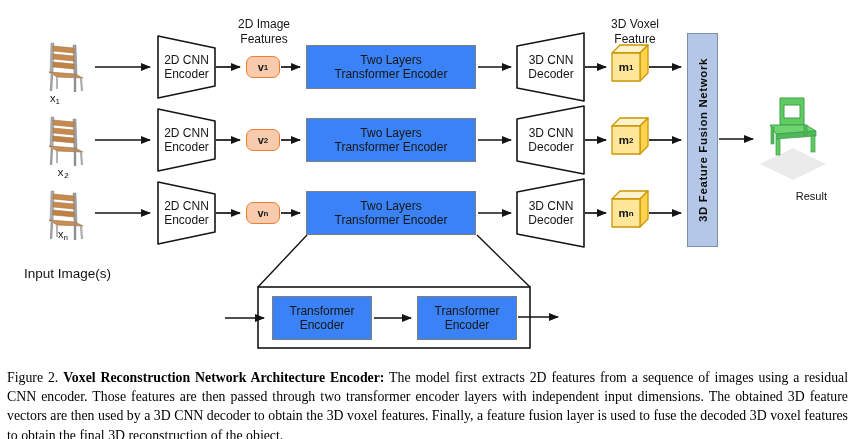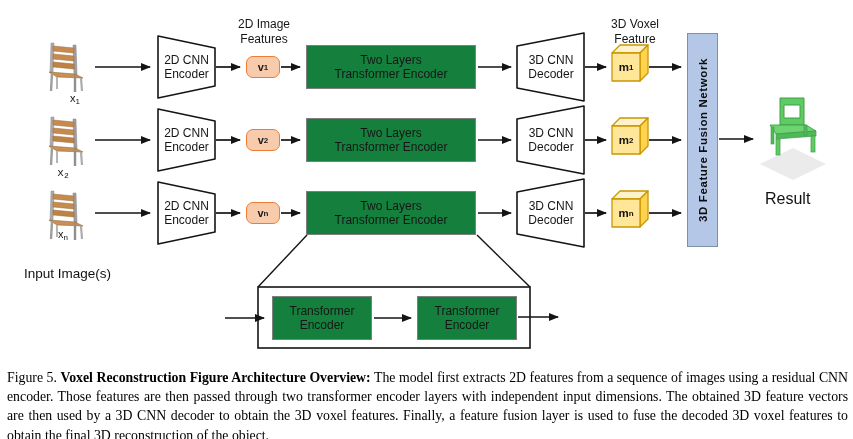--- a/index.html
+++ b/index.html
@@ -3,21 +3,21 @@
 <meta charset="utf-8">
 <style>
   html,body{margin:0;padding:0;background:#ffffff;}
   #page{position:relative;width:853px;height:439px;background:#ffffff;overflow:hidden;
         font-family:"Liberation Sans",sans-serif;color:#111;}
   #diagram-svg{position:absolute;left:0;top:0;z-index:0;}
   .abs{position:absolute;box-sizing:border-box;}
   .lbl{white-space:pre-line;text-align:center;line-height:14.5px;font-size:12px;font-weight:500;color:#161616;}
   .flexc{display:flex;align-items:center;justify-content:center;}
   .shape-label{z-index:2;}
-  .gray-box{background:#15803d;border:1.4px solid #7F7F7F;z-index:1;}
+  .gray-box{background:#3b82f6;border:1.4px solid #7F7F7F;z-index:1;}
   .chip{background:#F8CBAD;border:1.6px solid #ED7D31;border-radius:7px;z-index:2;
         font-size:11px;font-weight:700;color:#1a1a1a;}
   .cube-label{z-index:2;font-size:11.5px;font-weight:700;color:#111;}
   sub{font-size:8px;vertical-align:-2px;}
   .fusion{background:#B4C7E7;border:1.4px solid #7F8FA6;z-index:2;}
   .fusion-text{writing-mode:vertical-rl;transform:rotate(180deg);
         font-size:11.5px;font-weight:600;letter-spacing:0.6px;color:#0d0d0d;}
   .sub-label{font-size:11px;font-weight:500;text-align:center;color:#161616;}
   .caption{position:absolute;left:7px;top:354px;width:841px;z-index:2;
         font-family:"Liberation Serif",serif;font-size:13.8px;line-height:19.3px;
@@ -136,21 +136,21 @@
       <sub>1</sub>
   </div>
   <div class="abs gray-box lbl flexc" style="left:306px;top:45px;width:170px;height:44px;">Two Layers
 Transformer Encoder</div>
   <div class="abs lbl flexc shape-label" style="left:521px;top:50px;width:60px;height:34px;">3D CNN
 Decoder</div>
   <div class="abs cube-label flexc" style="left:612px;top:53px;width:28px;height:28px;">
     <span>m</span>
       <sub>1</sub>
   </div>
-  <div class="abs sub-label" style="left:60px;top:92px;width:30px;">
+  <div class="abs sub-label" style="left:40px;top:92px;width:30px;">
     <span>x</span><sub>1</sub>
   </div>
 
   <div class="abs lbl flexc shape-label" style="left:158px;top:123px;width:57px;height:34px;">2D CNN
 Encoder</div>
   <div class="abs chip flexc" style="left:246px;top:129px;width:34px;height:22px;">
     <span>v</span>
       <sub>2</sub>
   </div>
   <div class="abs gray-box lbl flexc" style="left:306px;top:118px;width:170px;height:44px;">Two Layers
@@ -180,27 +180,27 @@
       <sub>n</sub>
   </div>
   <div class="abs sub-label" style="left:48px;top:228px;width:30px;">
     <span>x</span><sub>n</sub>
   </div>
 
   <div class="abs fusion flexc" style="left:687px;top:33px;width:31px;height:214px;">
     <span class="fusion-text">3D Feature Fusion Network</span>
   </div>
 
-  <div class="abs" style="left:765px;top:190px;width:62px;text-align:left;font-size:16px;font-weight:500;">Result</div>
+  <div class="abs" style="left:765px;top:190px;width:62px;text-align:right;font-size:11px;font-weight:500;">Result</div>
   <div class="abs" style="left:24px;top:266px;font-size:13.5px;font-weight:500;">Input Image(s)</div>
 
   <div class="abs gray-box lbl flexc" style="left:272px;top:296px;width:100px;height:44px;z-index:2;">Transformer
 Encoder</div>
   <div class="abs gray-box lbl flexc" style="left:417px;top:296px;width:100px;height:44px;z-index:2;">Transformer
 Encoder</div>
 
   <p class="caption">
-    <span>Figure 5.</span>
-    <span class="bold">Voxel Reconstruction Figure Architecture Overview:</span>
+    <span>Figure 2.</span>
+    <span class="bold">Voxel Reconstruction Network Architecture Encoder:</span>
     <span>The model first extracts 2D features from a sequence of images using a residual CNN encoder. Those features are then passed through two transformer encoder layers with independent input dimensions. The obtained 3D feature vectors are then used by a 3D CNN decoder to obtain the 3D voxel features. Finally, a feature fusion layer is used to fuse the decoded 3D voxel features to obtain the final 3D reconstruction of the object.</span>
   </p>
 
 </div>
 
 </body></html>

